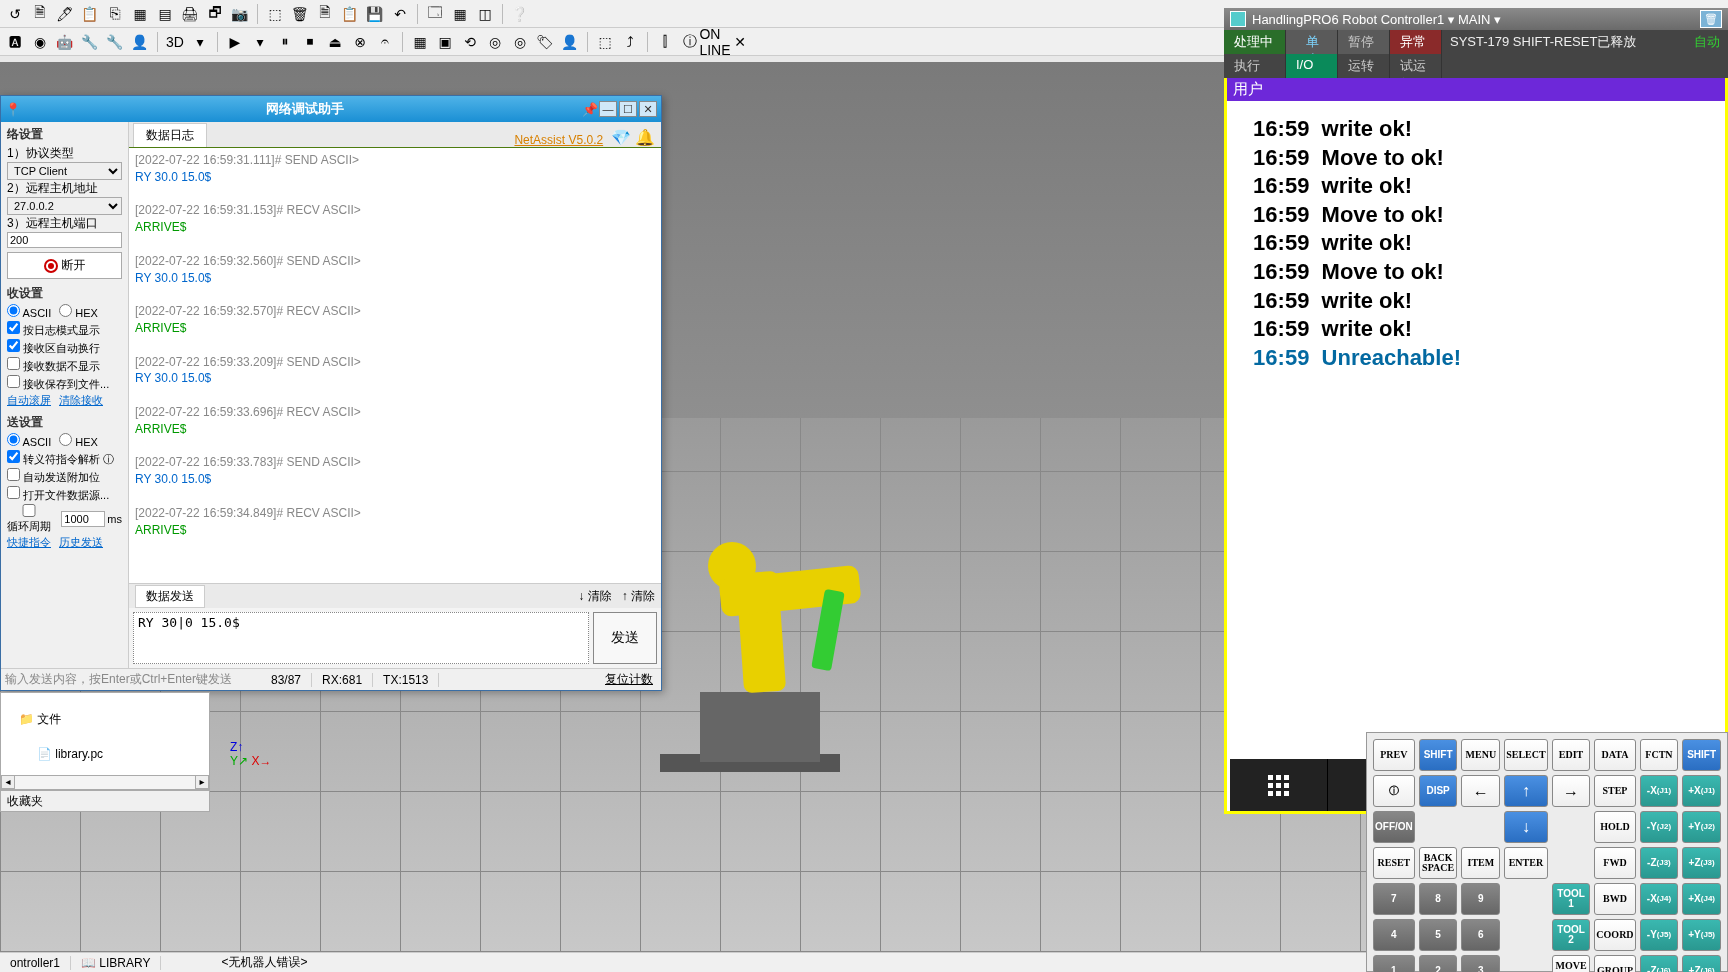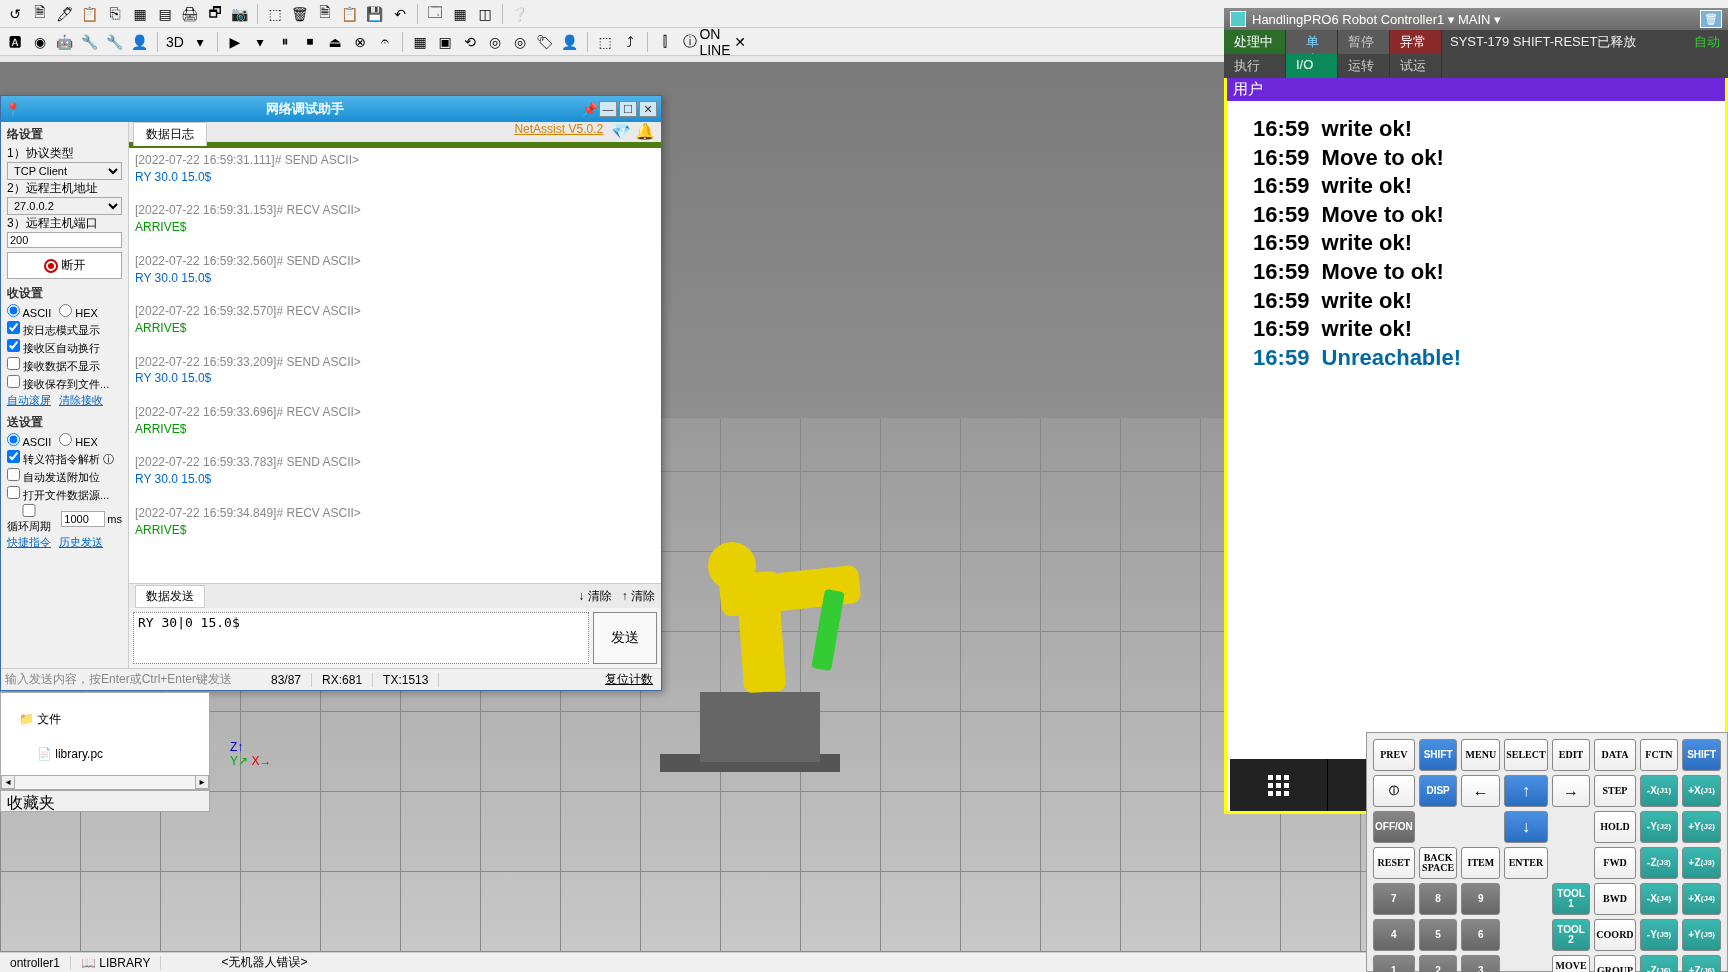--- a/index.html
+++ b/index.html
@@ -32,21 +32,21 @@
 .netwin .leftpanel select, .netwin .leftpanel input[type=text] { width: 100%; font-size: 11px; border: 1px solid #aaa; padding: 1px 2px; }
 .netwin .leftpanel .radio { display: flex; gap: 8px; font-size: 11px; margin: 2px 0; }
 .netwin .leftpanel .chk { display: block; font-size: 11px; margin: 1px 0; white-space: nowrap; overflow: hidden; }
 .netwin .leftpanel .disconnect { display: flex; align-items: center; justify-content: center; gap: 4px; border: 1px solid #aaa; background: #fff; padding: 4px; margin-top: 4px; cursor: pointer; }
 .netwin .leftpanel .disconnect .dot { width: 14px; height: 14px; border: 2px solid #c00; border-radius: 50%; display: flex; align-items: center; justify-content: center; }
 .netwin .leftpanel .disconnect .dot::after { content:""; width:6px; height:6px; background:#c00; border-radius:50%; }
 .netwin .leftpanel .links { color: #06c; text-decoration: underline; font-size: 11px; display: flex; gap: 8px; }
 .netwin .leftpanel .msrow { display:flex; align-items:center; gap:2px; font-size:11px; margin:1px 0; }
 .netwin .leftpanel .msrow input { width:44px; }
 .netwin .rightpanel { flex: 1; display: flex; flex-direction: column; }
-.netwin .tabs { display: flex; align-items: flex-start; border-bottom: 6px solid #4d7c0f; height: 26px; background: #eaeaea; }
+.netwin .tabs { display: flex; align-items: flex-end; border-bottom: 1px solid #4d7c0f; height: 26px; background: #eaeaea; }
 .netwin .tabs .tab { padding: 3px 12px; border: 1px solid #ccc; border-bottom: none; background: #fff; font-size: 12px; margin-left: 4px; }
 .netwin .tabs .ver { margin-left: auto; margin-right: 8px; color: #d88000; text-decoration: underline; font-size: 12px; }
 .netwin .log { flex: 1; background: #fff; font-family: "Consolas","Courier New",monospace; font-size: 12px; padding: 4px 6px; overflow-y: auto; line-height: 1.4; position: relative; }
 .netwin .log .meta { color: #888; }
 .netwin .log .blue { color: #06c; }
 .netwin .log .green { color: #090; }
 .netwin .sendarea { border-top: 1px solid #ccc; }
 .netwin .sendtabs { display: flex; align-items: center; height: 24px; background: #eaeaea; font-size: 12px; padding: 0 6px; }
 .netwin .sendtabs .tab { padding: 2px 10px; border: 1px solid #ccc; background: #fff; }
 .netwin .sendtabs .clr { margin-left: auto; display: flex; gap: 10px; }
@@ -64,21 +64,21 @@
 
 
 .filetree { position: absolute; left: 0; top: 692px; width: 210px; height: 98px; background: #fff; border: 1px solid #aaa; font-size: 12px; overflow: auto; }
 .filetree .node { padding: 18px 4px 1px 18px; white-space: nowrap; }
 .filetree .folder::before { content: "📁 "; }
 .filetree .file::before { content: "📄 "; }
 .filetree .scroll { position:absolute; bottom:0; left:0; right:0; height:14px; display:flex; }
 .filetree .scroll .sbtn { width:14px; border:1px solid #aaa; background:#eee; text-align:center; font-size:10px; cursor:pointer; }
 .filetree .scroll .sbar { flex:1; background:#f4f4f4; border-top:1px solid #aaa; }
 
-.favlabel { position:absolute; left:0; top:790px; width:210px; height:22px; background:#f0f0f0; border:1px solid #aaa; padding:2px 6px; font-size:16px; }
+.favlabel { position:absolute; left:0; top:790px; width:210px; height:22px; background:#f0f0f0; border:1px solid #aaa; padding:2px 6px; font-size:12px; }
 
 .bottombar { position:absolute; left:0; bottom:0; width:100%; height:20px; background:#f0f0f0; border-top:1px solid #ccc; display:flex; align-items:center; font-size:12px; }
 .bottombar .btab { padding:0 10px; border-right:1px solid #ccc; }
 .bottombar .err { margin-left:60px; color:#000000; }
 
 
 .tp { position: absolute; right: 0; top: 8px; width: 504px; height: 806px; background: #555; display:flex; flex-direction:column; }
 .tp .tphdr { height: 22px; background: linear-gradient(180deg,#8a8a8a,#6a6a6a); color:#fff; display:flex; align-items:center; padding:0 6px; font-family:monospace; font-size:13px; white-space:nowrap; overflow:hidden; }
 .tp .tphdr .icon { width:16px; height:16px; background:#5cc; border:1px solid #fff; margin-right:6px; }
 .tp .tphdr .cls { margin-left:auto; width:22px; height:18px; background:#7bb3d6; border:1px solid #fff; display:flex; align-items:center; justify-content:center; font-size:11px; cursor:pointer; }

